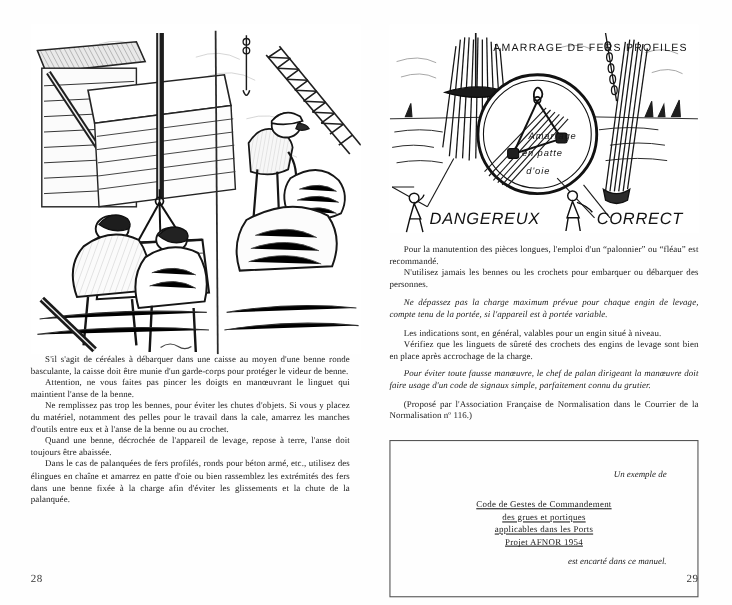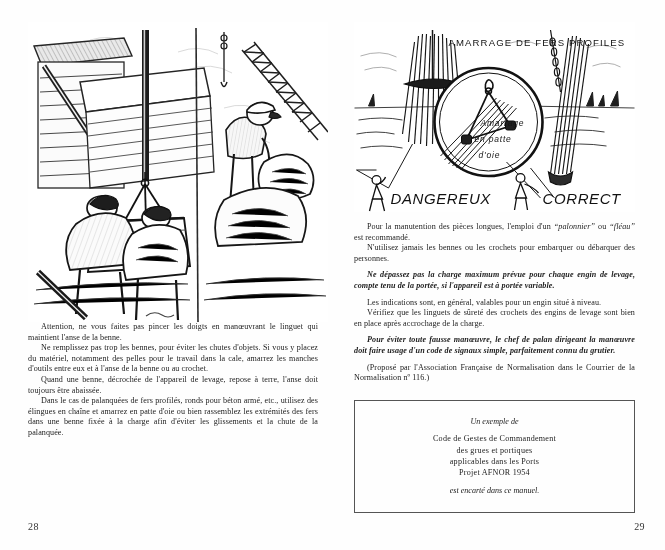--- a/index.html
+++ b/index.html
@@ -37,34 +37,33 @@
     text-justify: inter-word;
     margin: 0;
     text-indent: 13px;
     letter-spacing: 0.08px;
     color: #222;
   }
   .body-text.italic {
     font-style: italic;
     margin: 6px 0 6px 0;
     text-indent: 13px;
-    font-weight: bold;
   }
   .tight { margin-top: 0; font-family: Liberation Serif, serif; }
   .gap-sm { margin-top: 5px; }
 
   .page-num {
     position: absolute;
     bottom: 18px;
     font-size: 10px;
     color: #333;
     letter-spacing: 0.4px;
   }
   .page-num.left  { left: 28px; }
-  .page-num.right { right: 20px; }
+  .page-num.right { right: 30px; }
 
   
   .illus {
     width: 100%;
     background: #ffffff;
     display: block;
   }
   .illus-left  { height: 300px; }
   .illus-right { height: 190px; margin-bottom: 10px; }
 
@@ -72,32 +71,33 @@
   .callout {
     border: 1px solid #555;
     margin-top: 16px;
     padding: 9px 12px 10px 12px;
     font-size: 8.1px;
     line-height: 11.4px;
   }
   .callout .lead,
   .callout .tail {
     font-style: italic;
-    text-align: center;
-    margin: 6px;
+    text-align: right;
+    margin: 16px;
     color: #222;
   }
   .callout .tail { margin-top: 6px; }
   .callout .center-block {
     text-align: center;
     margin: 4px 0 0 0;
     color: #222;
+    text-decoration: underline;
   }
   .callout .center-block div { white-space: nowrap; letter-spacing: 0.25px; }
-  .quoted { font-style: italic; }
+  .quoted { }
 </style>
 </head>
 <body>
 
 <div class="spread">
 
   <div class="page page-left">
 
     <div class="illus illus-left">
       <svg viewBox="0 0 300 300" width="300" height="300" preserveAspectRatio="xMidYMid meet">
@@ -257,20 +257,21 @@
         </g>
         <path d="M10 250 L58 296" stroke="#1a1a1a" stroke-width="6" fill="none"></path>
         <path d="M10 250 L58 296" stroke="#eee" stroke-width="1.2" fill="none"></path>
 
         <g opacity="0.85">
           <path d="M118 294 q8 -6 16 -1 q6 4 12 0" fill="none" stroke="#222" stroke-width="1.1"></path>
         </g>
       </svg>
     </div>
 
+    <p class="body-text">S'il s'agit de céréales à débarquer dans une caisse au moyen d'une benne ronde basculante, la caisse doit être munie d'un garde-corps pour protéger le videur de benne.</p>
     <p class="body-text tight">Attention, ne vous faites pas pincer les doigts en manœuvrant le linguet qui maintient l'anse de la benne.</p>
     <p class="body-text tight">Ne remplissez pas trop les bennes, pour éviter les chutes d'objets. Si vous y placez du matériel, notamment des pelles pour le travail dans la cale, amarrez les manches d'outils entre eux et à l'anse de la benne ou au crochet.</p>
     <p class="body-text tight">Quand une benne, décrochée de l'appareil de levage, repose à terre, l'anse doit toujours être abaissée.</p>
     <p class="body-text tight">Dans le cas de palanquées de fers profilés, ronds pour béton armé, etc., utilisez des élingues en chaîne et amarrez en patte d'oie ou bien rassemblez les extrémités des fers dans une benne fixée à la charge afin d'éviter les glissements et la chute de la palanquée.</p>
 
     <div class="page-num left">28</div>
   </div>
 
   <div class="page page-right">
 

